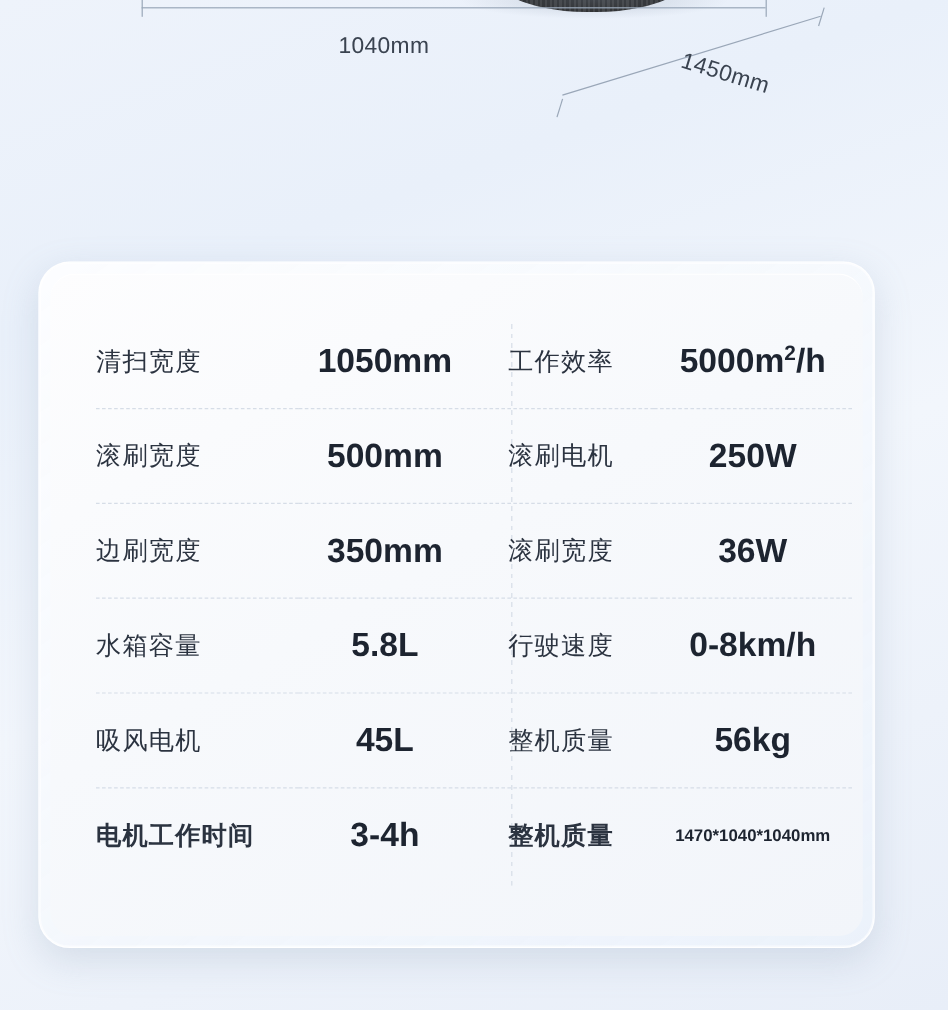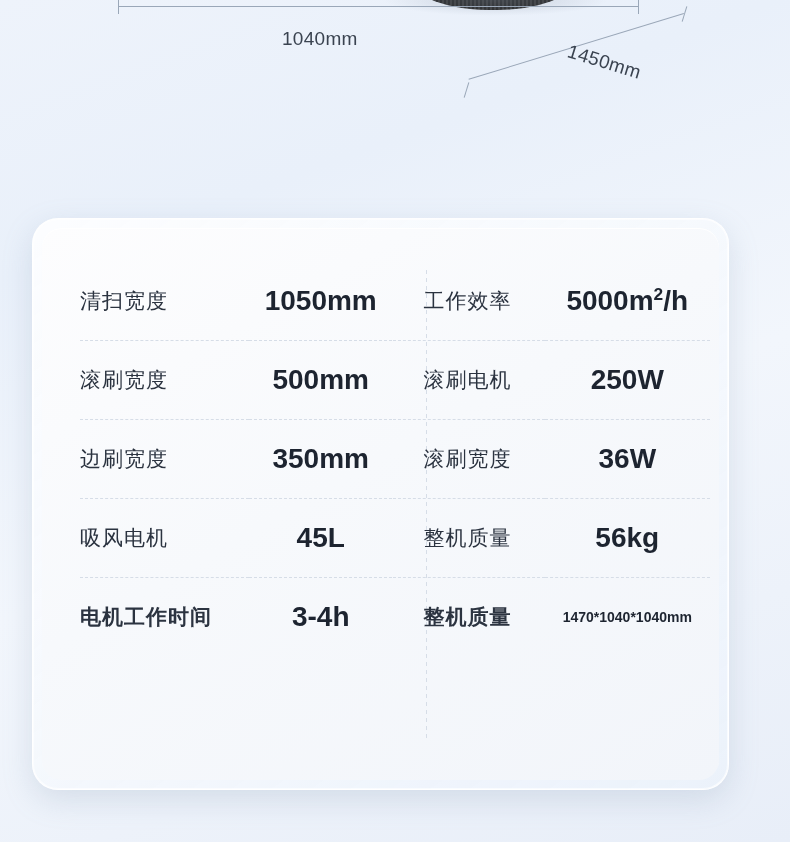--- a/index.html
+++ b/index.html
@@ -190,20 +190,27 @@
           <td class="val">250W</td>
         </tr>
         <tr>
           <td class="lbl">边刷宽度</td>
           <td class="val">350mm</td>
           <td class="divider-col"></td>
           <td class="lbl" style="padding-left:30px">滚刷宽度</td>
           <td class="val">36W</td>
         </tr>
         <tr>
+          <td class="lbl">水箱容量</td>
+          <td class="val">5.8L</td>
+          <td class="divider-col"></td>
+          <td class="lbl" style="padding-left:30px">行驶速度</td>
+          <td class="val">0-8km/h</td>
+        </tr>
+        <tr>
           <td class="lbl">吸风电机</td>
           <td class="val">45L</td>
           <td class="divider-col"></td>
           <td class="lbl" style="padding-left:30px">整机质量</td>
           <td class="val">56kg</td>
         </tr>
         <tr>
           <td class="lbl">电机工作时间</td>
           <td class="val">3-4h</td>
           <td class="divider-col"></td>

